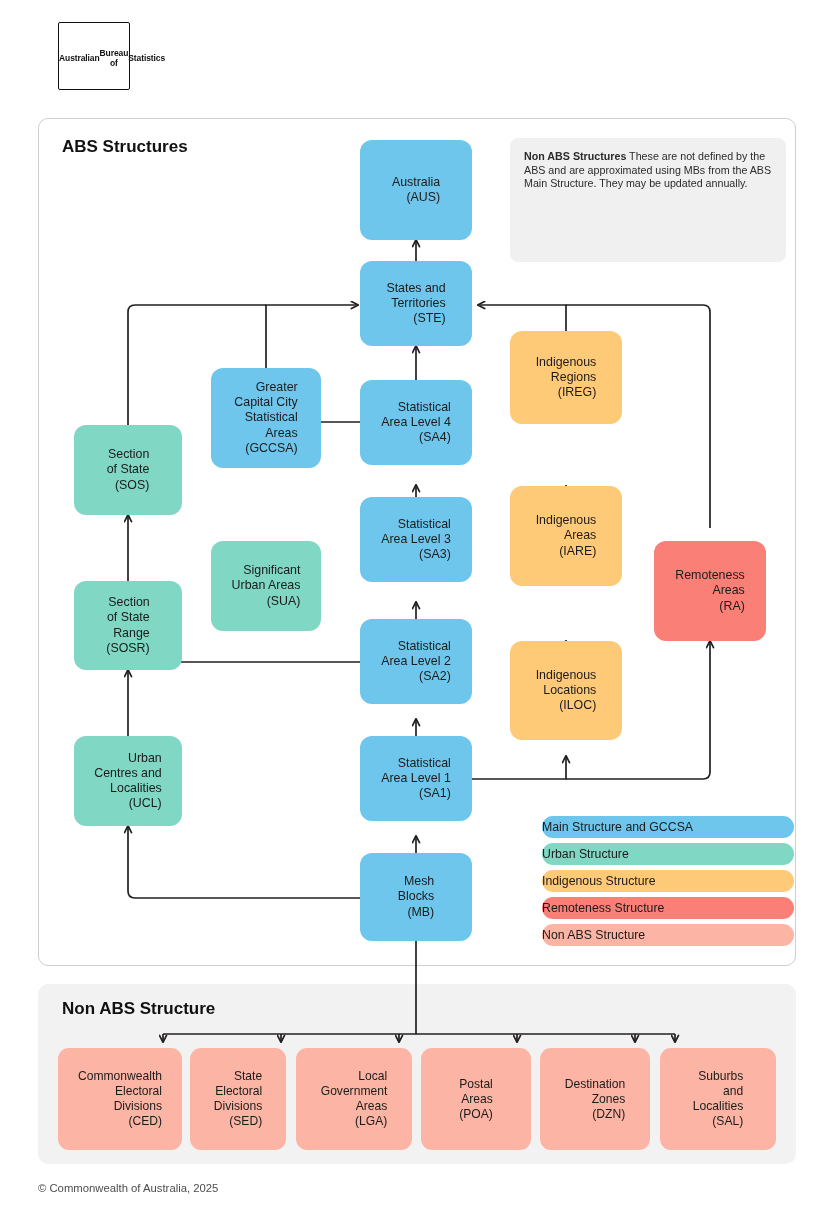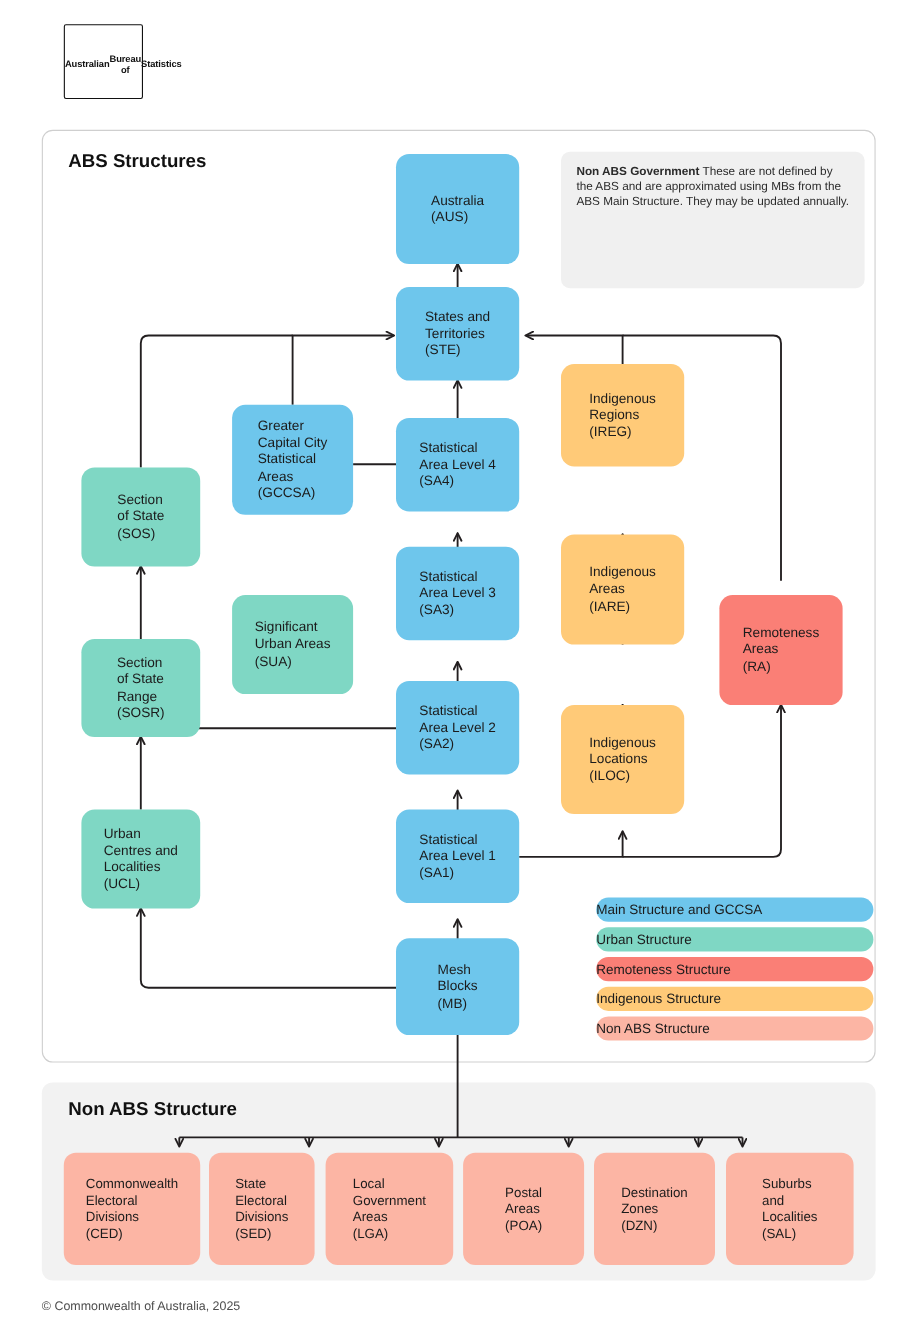--- a/index.html
+++ b/index.html
@@ -56,21 +56,21 @@
   #info-box p + p { margin-top:9px; }
   #info-box b { font-weight:bold; }
 
   
   #wires { position:absolute; left:0; top:0; width:832px; height:1218px; }
   #wires path, #wires line { fill:none; stroke:#231f20; stroke-width:1.7; }
 
   
   .node {
     position:absolute; border-radius:12px;
-    display:flex; align-items:center; justify-content:center; text-align:left;
+    display:flex; align-items:center; justify-content:center; text-align:right;
     font-size:12.4px; line-height:15.2px; color:#1b1b1b; padding:6px 4px;
   }
   .node span { display:block; }
   .c-main  { background:#6ec6ec; }
   .c-urban { background:#7fd7c4; }
   .c-indig { background:#ffca78; }
   .c-remote{ background:#fa7f76; }
   .c-nonabs{ background:#fcb5a4; }
 
   .nonabs-node { font-size:12.1px; line-height:15px; border-radius:11px; }
@@ -115,21 +115,21 @@
 </div>
 
 <div id="abs-panel" class="panel"></div>
 <div id="nonabs-panel" class="panel"></div>
 
 <div id="abs-panel-title" class="panel-title">ABS Structures</div>
 <div id="nonabs-panel-title" class="panel-title">Non ABS Structure</div>
 
 <div id="info-box">
   <p>
-    <b>Non ABS Government</b><span> These are not defined by the ABS and are approximated using MBs from the ABS Main Structure. They may be updated annually.</span>
+    <b>Non ABS Structures</b><span> These are not defined by the ABS and are approximated using MBs from the ABS Main Structure. They may be updated annually.</span>
   </p>
 </div>
 
 <svg id="wires">
   <defs>
     <marker id="ah" markerWidth="9" markerHeight="9" refX="7.6" refY="4.5" orient="auto" markerUnits="userSpaceOnUse">
       <path d="M1,1 L8,4.5 L1,8" fill="none" stroke="#231f20" stroke-width="1.7" stroke-linecap="round" stroke-linejoin="round"></path>
     </marker>
   </defs>
 
@@ -304,25 +304,25 @@
   </div>
 </div>
 
 <div id="legend">
   <div class="legend-item" style="background:#6ec6ec;">
     <span>Main Structure and GCCSA</span>
   </div>
   <div class="legend-item" style="background:#7fd7c4;">
     <span>Urban Structure</span>
   </div>
+  <div class="legend-item" style="background:#ffca78;">
+    <span>Indigenous Structure</span>
+  </div>
   <div class="legend-item" style="background:#fa7f76;">
     <span>Remoteness Structure</span>
-  </div>
-  <div class="legend-item" style="background:#ffca78;">
-    <span>Indigenous Structure</span>
   </div>
   <div class="legend-item" style="background:#fcb5a4;">
     <span>Non ABS Structure</span>
   </div>
 </div>
 
 <div class="node c-nonabs nonabs-node" style="left:58px;top:1048px;width:124px;height:102px;">
   <div>
     <span>Commonwealth</span>
     <span>Electoral</span>

